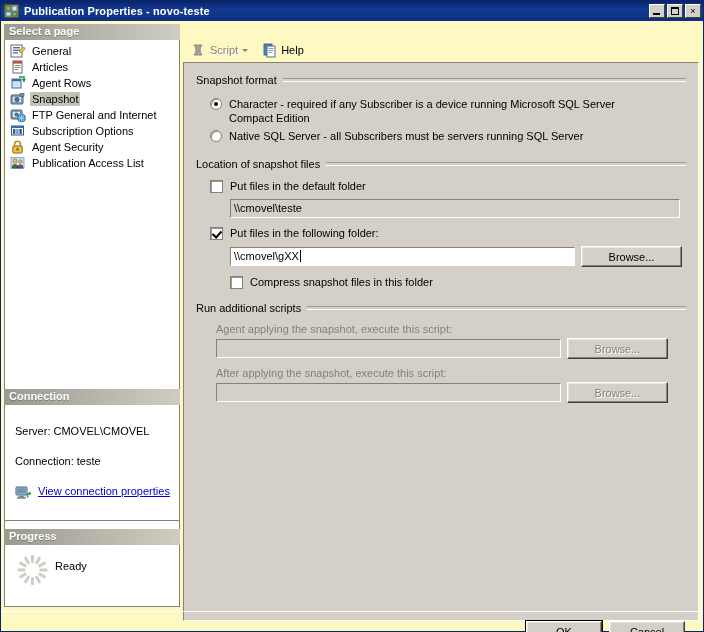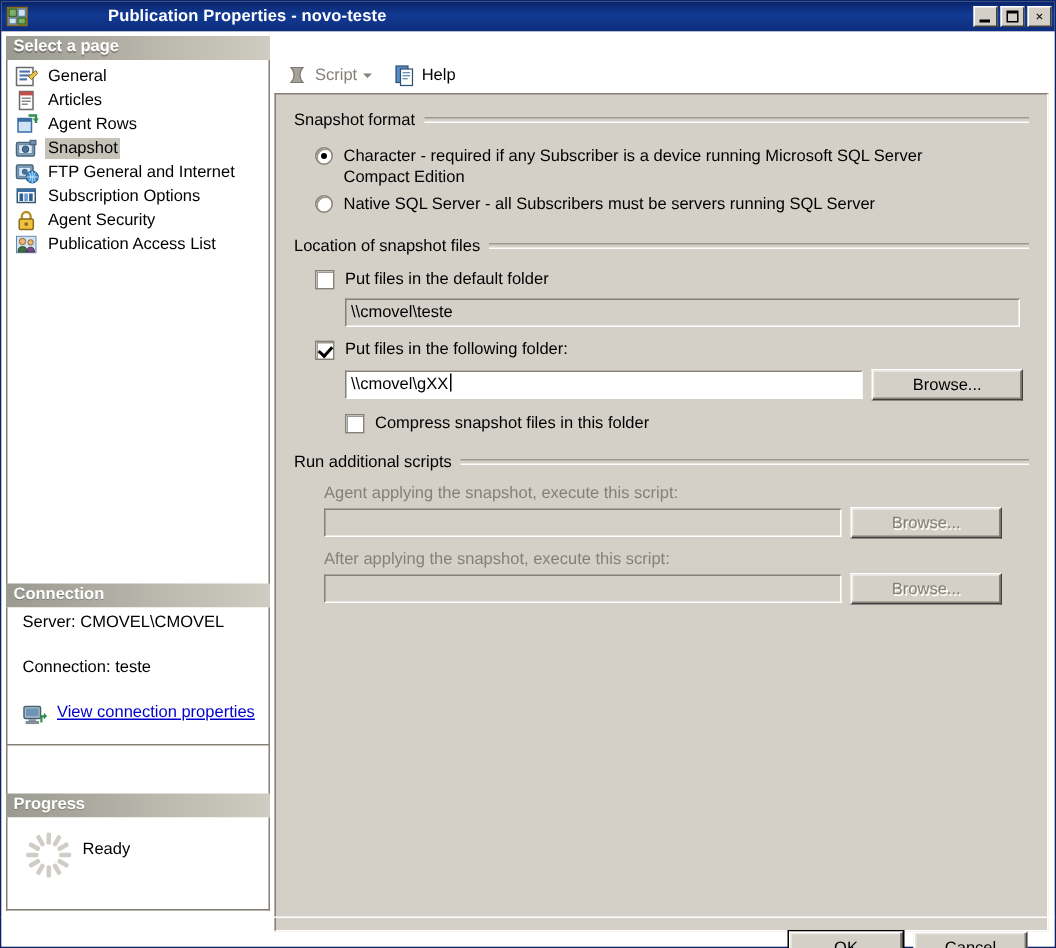--- a/index.html
+++ b/index.html
@@ -29,21 +29,20 @@
   }
 
   
   .titlebar {
     height: 20px;
     background: linear-gradient(to bottom, #0a246a 0%, #123a93 45%, #0d2d7c 100%);
     display: flex;
     align-items: center;
     padding: 0 2px 0 3px;
     box-sizing: border-box;
-    gap: 48px;
   }
   .titlebar-icon {
     width: 16px; height: 16px;
     margin-right: 4px;
     position: relative;
     flex: 0 0 auto;
   }
   .titlebar-title {
     flex: 1 1 auto;
     color: #fff;
@@ -87,21 +86,21 @@
     box-sizing: border-box;
   }
 
   
   .win-body {
     position: absolute;
     left: 0; top: 20px;
     width: 702px;
     height: 610px;
     box-sizing: border-box;
-    background: #ffffff;
+    background: #fef9c3;
   }
 
   
   .left-pane {
     position: absolute;
     left: 3px; top: 3px;
     width: 176px;
     height: 583px;
     box-sizing: border-box;
   }
@@ -150,22 +149,22 @@
 
   
   .conn-pane {
     position: absolute;
     left: 3px; top: 368px;
     width: 176px;
     height: 132px;
     box-sizing: border-box;
   }
   .conn-body {
-    height: 92px;
-    padding: 4px 10px;
+    height: 116px;
+    padding: 20px 10px;
     box-sizing: border-box;
     font-size: 11px;
   }
   .conn-line { margin-bottom: 18px; white-space: nowrap; }
   .conn-link-row { display: flex; align-items: flex-start; margin-top: 6px; }
   .conn-link-row .ico { width: 18px; height: 16px; margin-right: 5px; position: relative; flex:0 0 auto;}
   .conn-link {
     color: #0000cc;
     text-decoration: underline;
     font-size: 11px;

